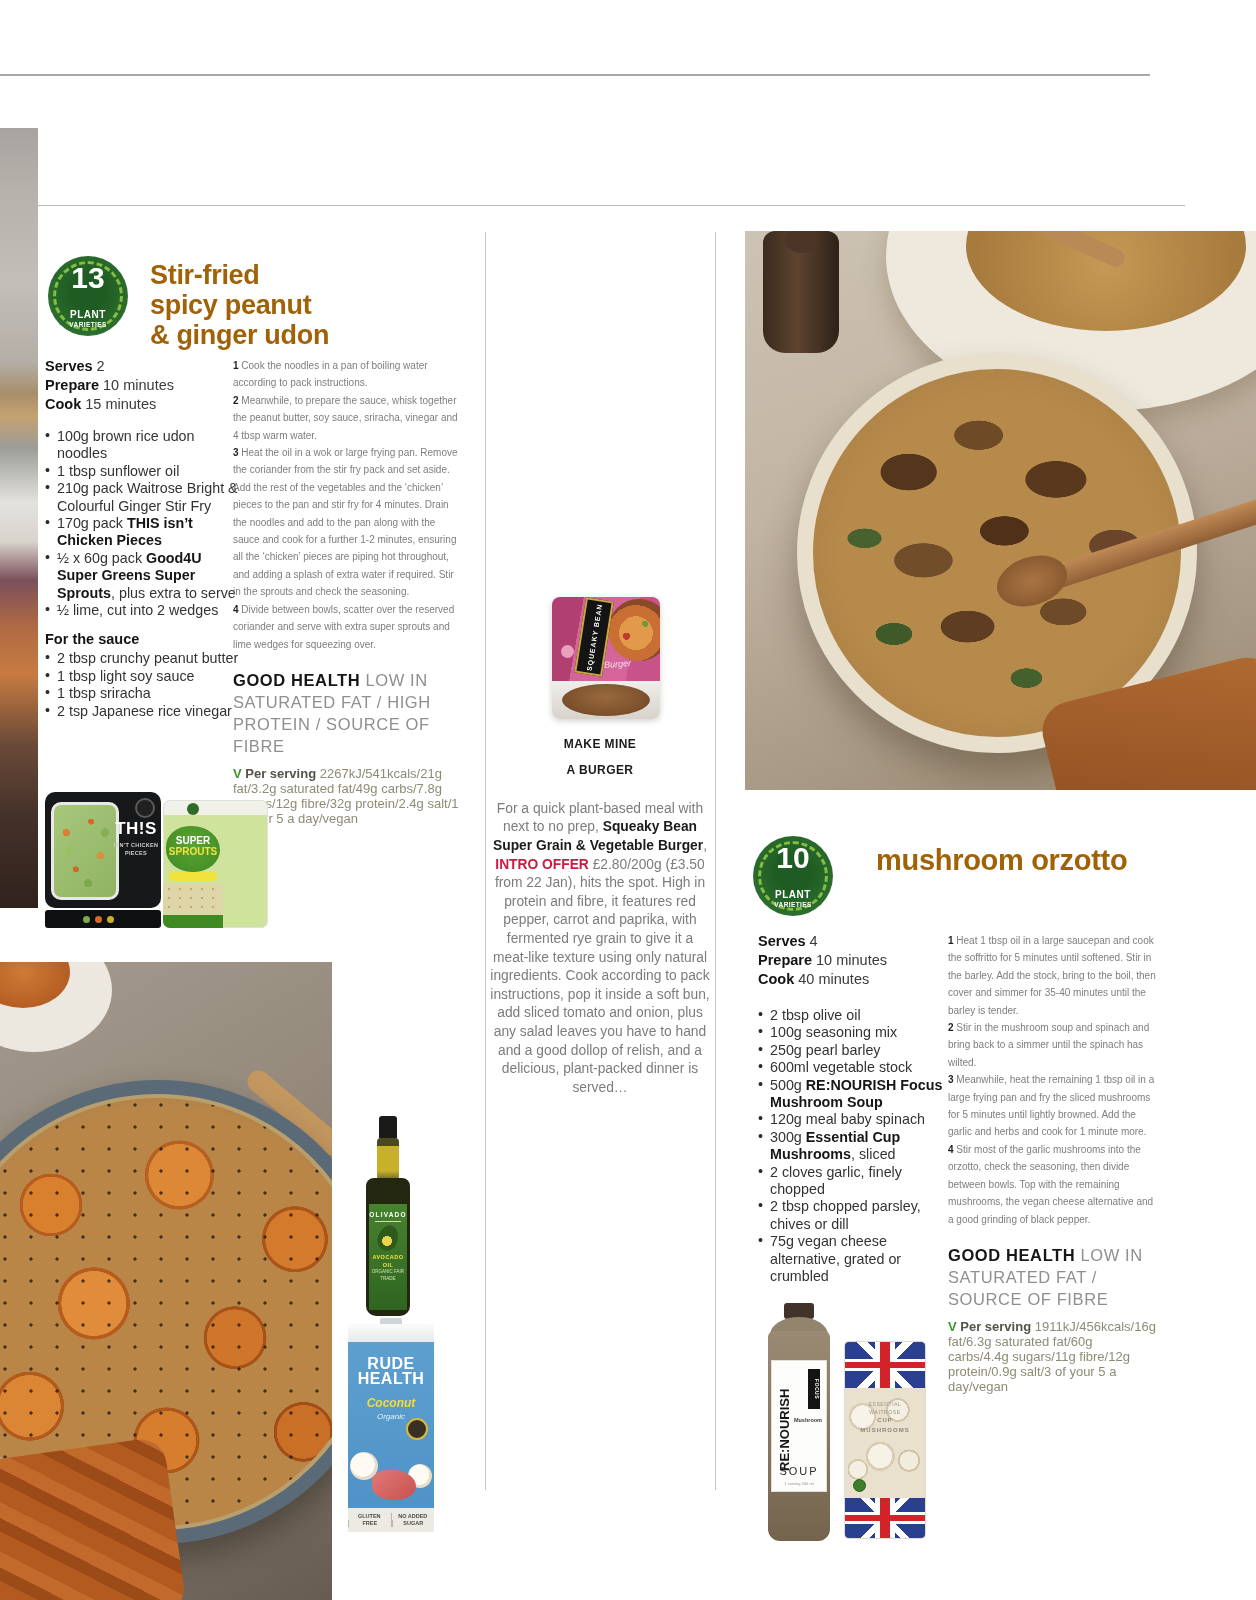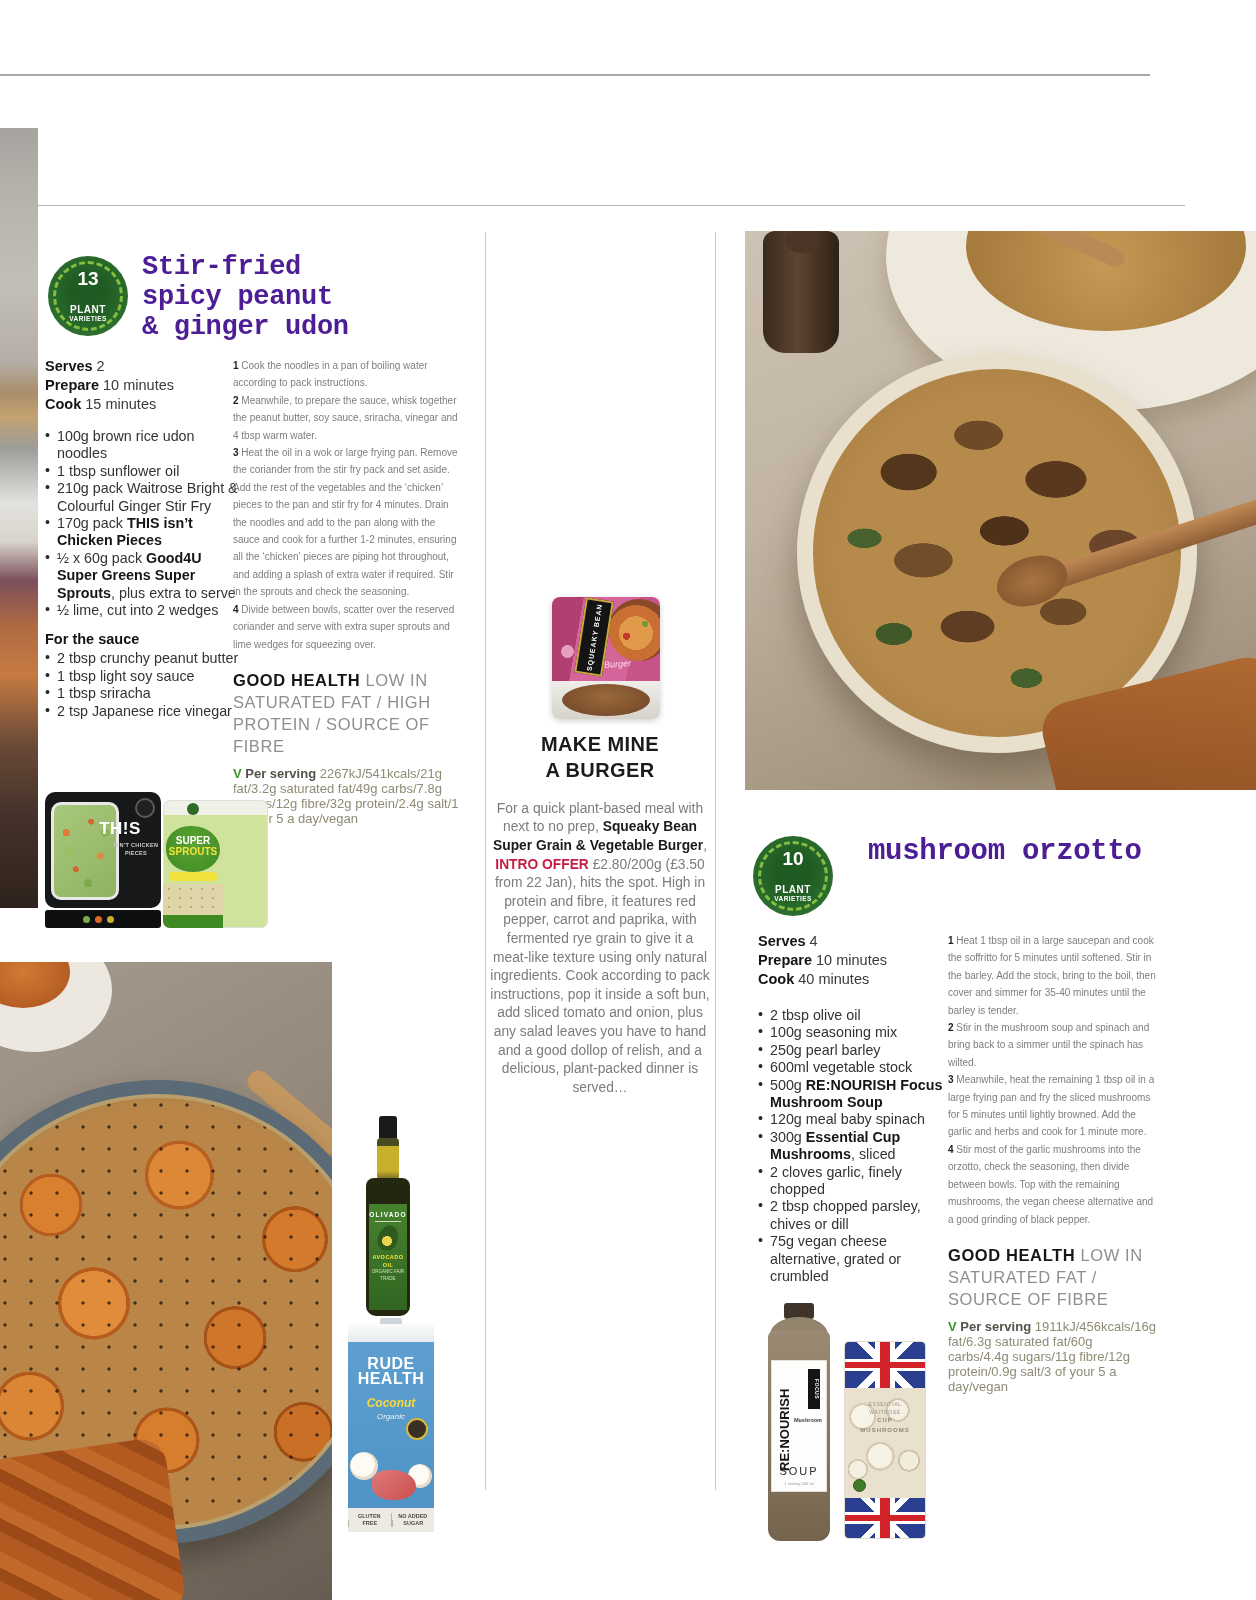--- a/index.html
+++ b/index.html
@@ -18,28 +18,28 @@
     background:linear-gradient(180deg,#a7a4a0 0%,#b5b1ab 8%,#c2beb8 20%,#b4aea6 30%,
       #a98e6b 34%,#c4a271 37%,#9c9c98 41%,#e3e2de 48%,#d8d4cc 53%,
       #7c4f5a 58%,#b06a43 64%,#c77b42 70%,#6a4a38 79%,#45322a 88%,#2f221c 100%);}
 
   
   .badge{position:absolute;width:80px;height:80px;border-radius:50%;
     background:radial-gradient(circle at 50% 45%,#1f5c23 30%,#2d7030 75%,#2a6a2d 100%);
     display:flex;align-items:center;justify-content:center;}
   .badge-inner{width:64px;height:64px;border-radius:50%;border:3px dashed #84bd3f;
     display:flex;flex-direction:column;align-items:center;justify-content:center;color:#fff;}
-  .badge-num{font-weight:700;font-size:19px;line-height:1;}
+  .badge-num{font-weight:700;font-size:30px;line-height:1;}
   .badge-l1{font-weight:700;font-size:10px;line-height:1.15;letter-spacing:.5px;margin-top:16px;}
   .badge-l2{font-weight:700;font-size:6.5px;line-height:1.2;letter-spacing:.4px;}
   .badge-13{left:48px;top:256px;} .badge-10{left:753px;top:836px;}
 
   
-  .title{position:absolute;margin:0;font-family:Liberation Mono, monospace;font-weight:700;
-    color:#4c1d95;letter-spacing:-.3px;}
+  .title{position:absolute;margin:8px;font-family:Liberation Sans, sans-serif;font-weight:700;
+    color:#a16207;letter-spacing:-.3px;}
   .title-udon{left:142px;top:252px;width:340px;font-size:27px;line-height:30px;}
   .title-orzotto{left:868px;top:835px;width:360px;font-size:29px;line-height:34px;}
 
   
   .col{position:absolute;}
   .ing-col-udon{left:45px;top:357px;width:196px;}
   .method-col-udon{left:233px;top:357px;width:230px;}
   .ing-col-orz{left:758px;top:932px;width:198px;}
   .method-col-orz{left:948px;top:932px;width:208px;}
 
@@ -58,21 +58,21 @@
   .gh-rest{color:#8f8f8f;}
   .pserv{margin-top:9px;font-size:13px;line-height:15px;color:#8e8b75;}
   .seg-b{font-weight:700;}
   .pserv .seg-b{color:#55524a;}
   .seg-v{font-weight:700;color:#3f9230;}
   .ings .seg-b{color:#161616;}
   .seg-r{font-weight:700;color:#c51e44;}
 
   
   .burger-heading{position:absolute;left:495px;top:731px;width:210px;margin:0;text-align:center;
-    font-size:20px;line-height:26px;font-weight:700;color:#1b1b1b;letter-spacing:.4px;}
+    font-size:12px;line-height:26px;font-weight:700;color:#1b1b1b;letter-spacing:.4px;}
   .burger-body{position:absolute;left:488px;top:786px;width:224px;text-align:center;
     font-size:13.8px;line-height:18.6px;color:#7c7c7c;}
   .burger-body .seg-b{color:#1b1b1b;}
 
   
   .oz{position:absolute;left:745px;top:231px;width:511px;height:559px;overflow:hidden;
     background:linear-gradient(160deg,#cdc3b4 0%,#c1b4a2 40%,#a99a86 75%,#97866d 100%);}
   .oz-pot{position:absolute;right:-70px;top:-130px;width:440px;height:310px;border-radius:50%;
     background:#efe9dd;box-shadow:0 14px 24px rgba(90,70,40,.25);}
   .oz-pot-food{position:absolute;right:10px;top:-70px;width:280px;height:170px;border-radius:50%;
@@ -135,21 +135,21 @@
   .this-tray{position:absolute;left:6px;top:10px;width:62px;height:92px;border-radius:10px;border:3px solid #e8e8e6;
     background:
       radial-gradient(circle 6px at 20% 30%,#e07b35 0 60%,transparent 61%),
       radial-gradient(circle 5px at 60% 18%,#d8692b 0 60%,transparent 61%),
       radial-gradient(circle 6px at 75% 55%,#e08a3e 0 60%,transparent 61%),
       radial-gradient(circle 5px at 35% 70%,#cf6a2e 0 60%,transparent 61%),
       radial-gradient(circle 7px at 55% 85%,#7da84b 0 60%,transparent 61%),
       radial-gradient(circle 7px at 82% 30%,#86b055 0 60%,transparent 61%),
       radial-gradient(circle 8px at 25% 50%,#9bc064 0 60%,transparent 61%),
       linear-gradient(135deg,#a8c77c,#8fb362);}
-  .this-logo{position:absolute;right:20px;top:28px;width:42px;text-align:center;color:#fff;
+  .this-logo{position:absolute;right:4px;top:28px;width:42px;text-align:center;color:#fff;
     font-weight:700;font-size:17px;line-height:1;letter-spacing:.5px;}
   .this-sub{position:absolute;right:1px;top:50px;width:48px;text-align:center;color:#cfcfcf;
     font-weight:700;font-size:5.5px;line-height:1.4;letter-spacing:.3px;}
   .this-roundel{position:absolute;right:6px;top:6px;width:16px;height:16px;border-radius:50%;
     background:#202020;border:2px solid #5a5a5a;}
   .this-base{position:absolute;left:0;bottom:0;width:116px;height:18px;background:#0e0f11;border-radius:3px;}
   .this-base i{position:absolute;top:6px;width:7px;height:7px;border-radius:50%;display:block;}
 
   .sprouts-pack{position:absolute;left:163px;top:800px;width:60px;height:128px;border-radius:7px;overflow:hidden;
     background:linear-gradient(180deg,#f0f2ea 0 12%,#cfe39c 12% 100%);box-shadow:0 0 0 1px #dfe0d8 inset;padding-left:45px;}

